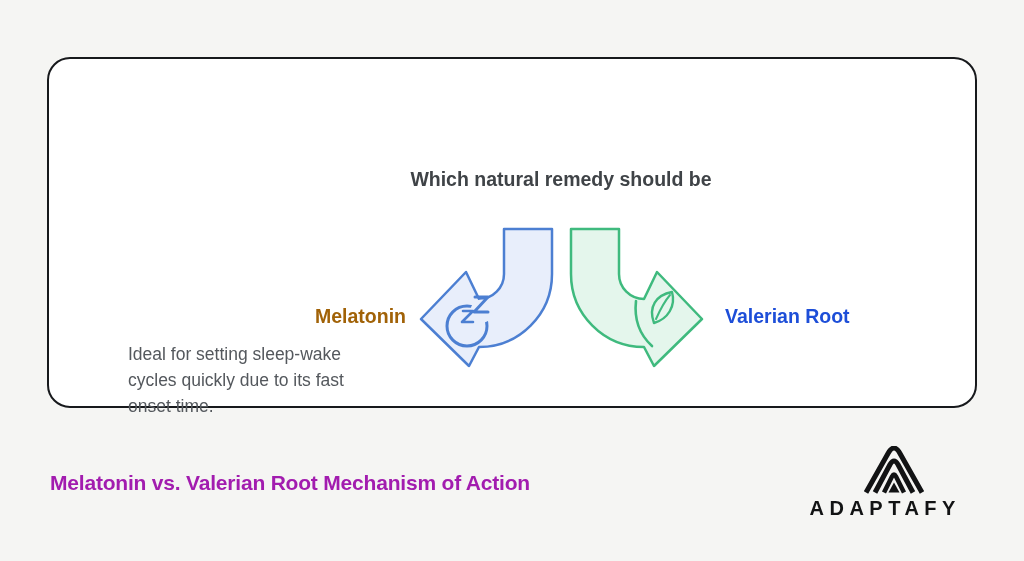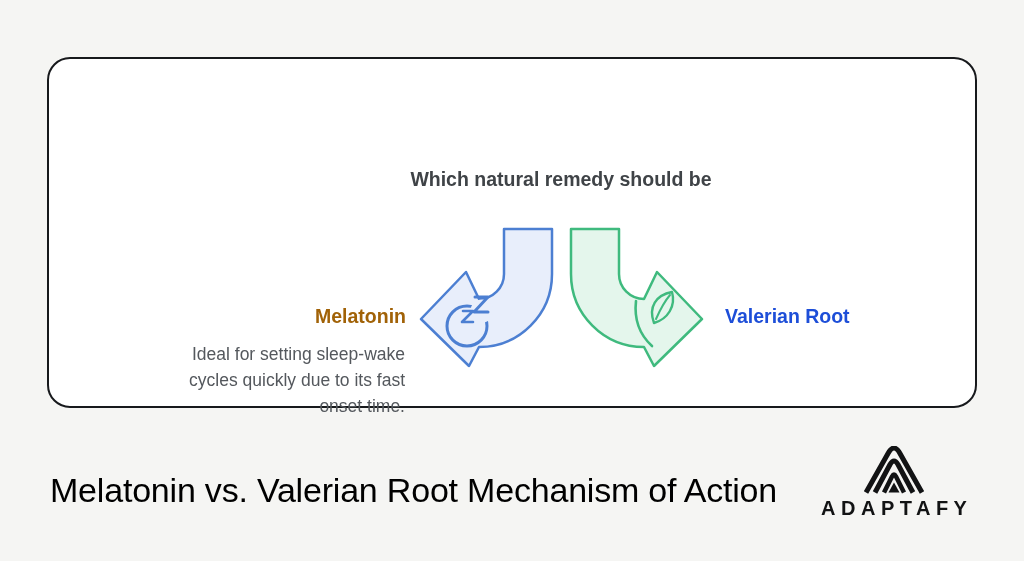--- a/index.html
+++ b/index.html
@@ -54,37 +54,36 @@
   }
   .side-desc {
     position: absolute;
     top: 282px;
     width: 256px;
     font-size: 17.5px;
     line-height: 26px;
     color: #54585d;
     white-space: pre-line;
   }
-  .side-desc.melatonin { left: 100px; text-align: right; }
+  .side-desc.melatonin { left: 79px; text-align: left; }
   .side-desc.valerian  { left: 676px; text-align: left; }
 
   
   .footer-heading {
     position: absolute;
     left: 50px; top: 471px;
-    font-size: 34px;
-    font-weight: normal;
+    font-size: 21px;
+    font-weight: bold;
     letter-spacing: -0.2px;
-    color: #000000;
+    color: #a21caf;
   }
   .brand { position: absolute; left: 804px; top: 446px; width: 180px; }
   .brand-icon-svg { display: block; margin: 0 auto; width: 64px; height: 49px; }
   .brand-name {
     margin-top: 2px;
-    text-align: center;
     font-size: 20px;
     font-weight: bold;
     letter-spacing: 5.5px;
     text-indent: 5.5px; 
     color: #121314;
   }
 </style>
 </head>
 <body>
 

